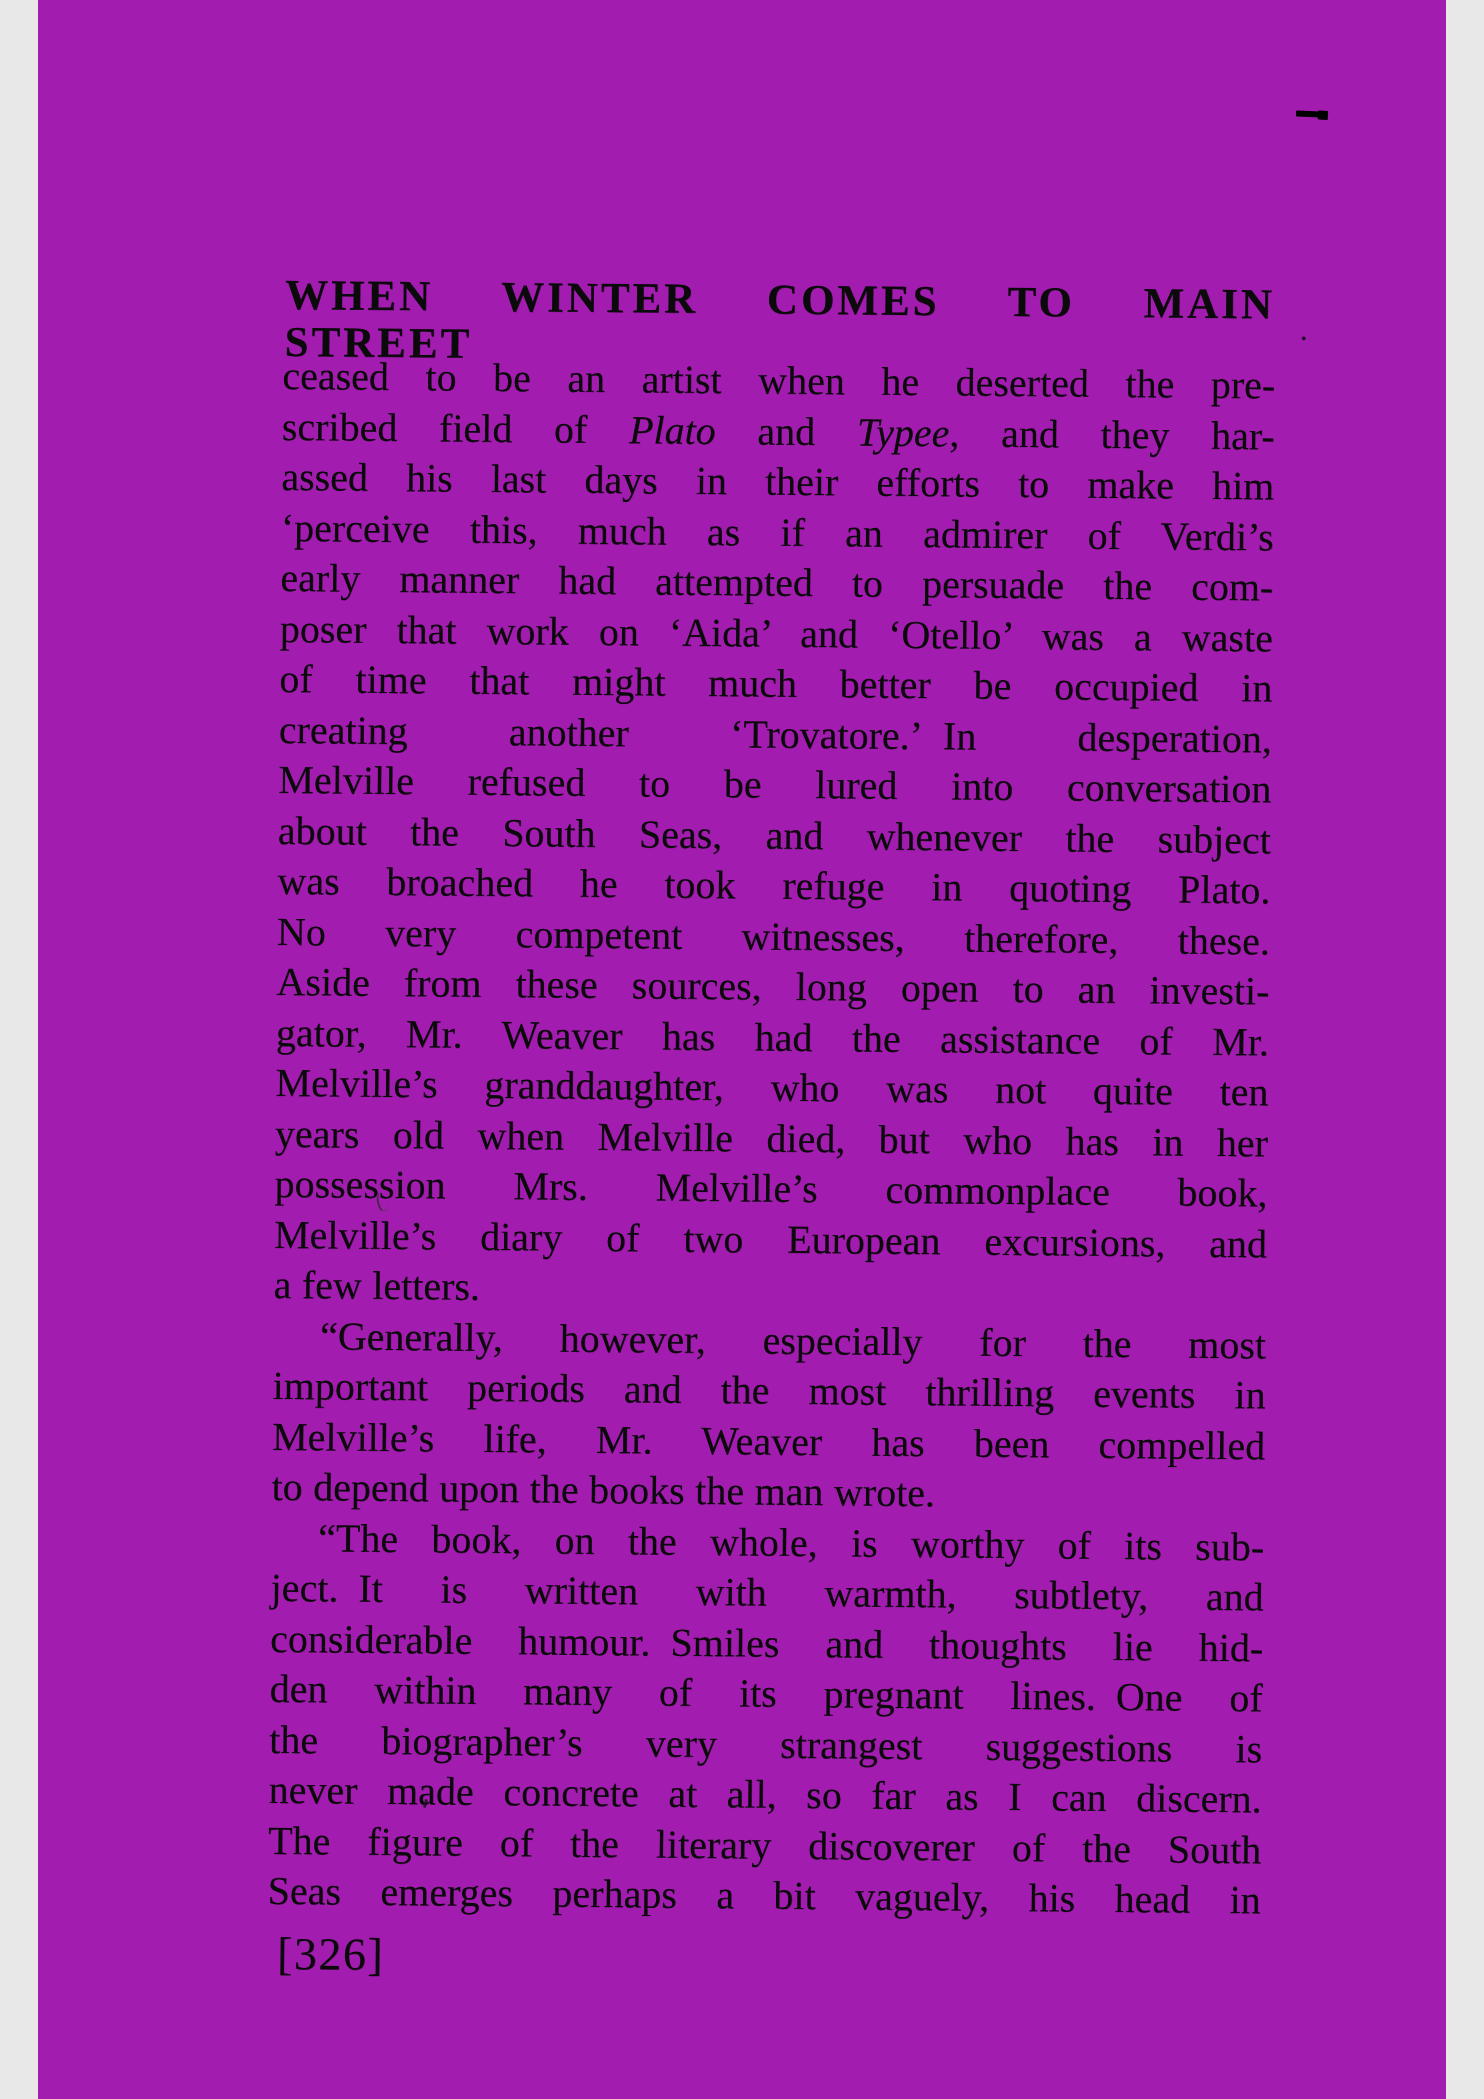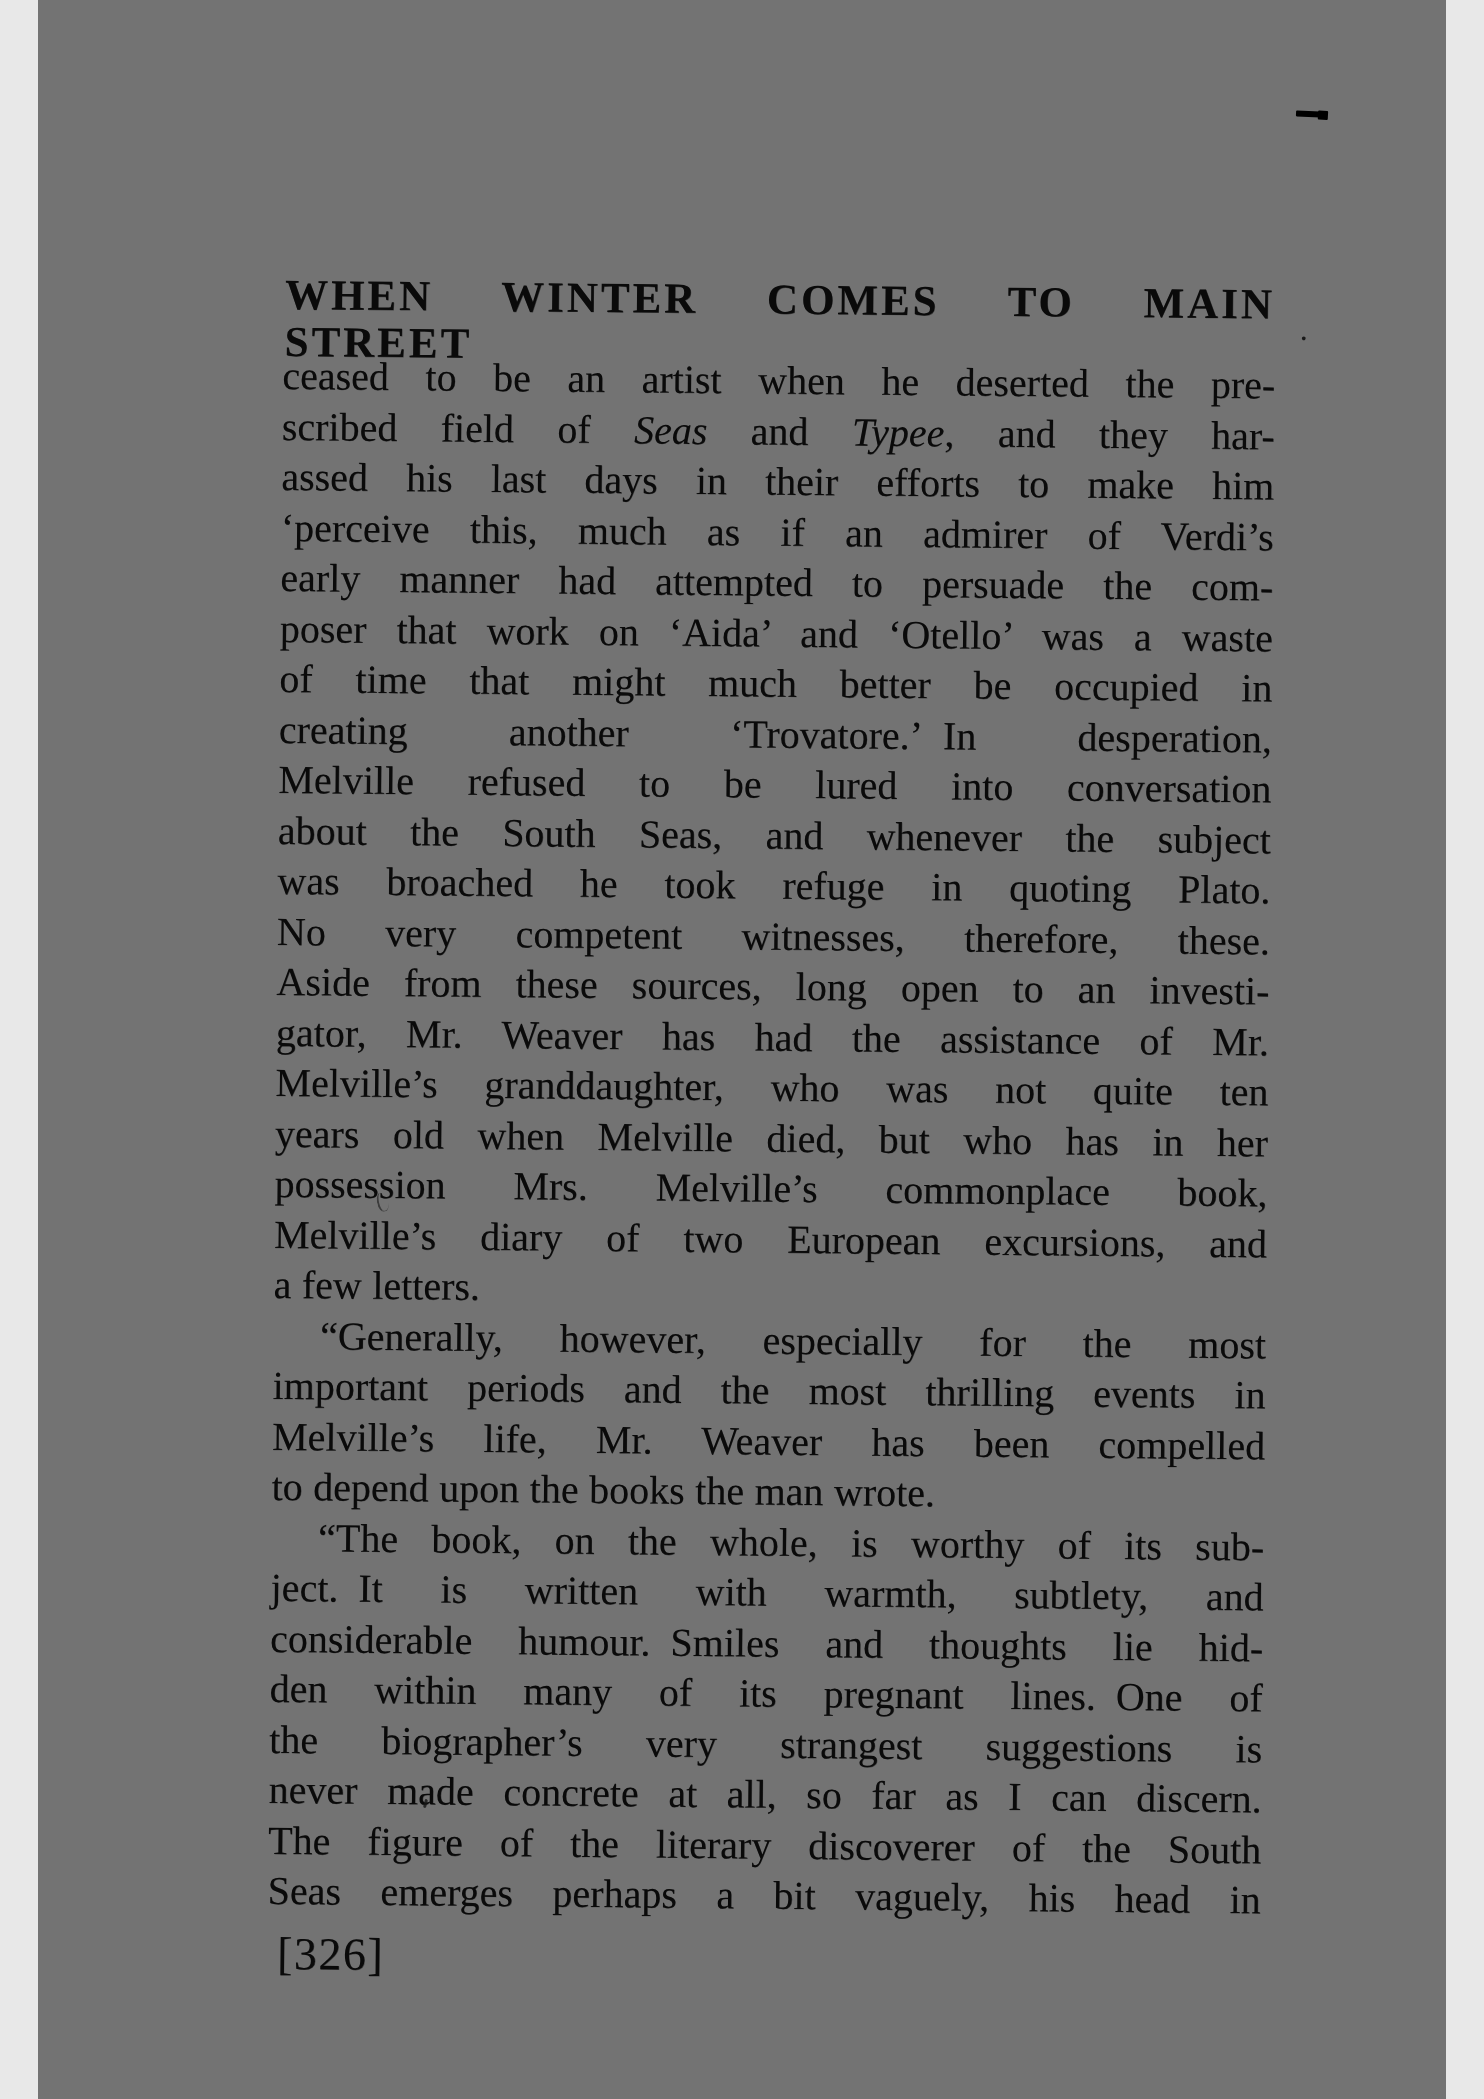--- a/index.html
+++ b/index.html
@@ -1,20 +1,20 @@
 <!DOCTYPE html>
 <html><head>
 <meta charset="utf-8">
 <style>
   html, body { margin: 0; padding: 0; background: #e8e8e8; }
   .sheet {
     position: relative;
     width: 1408px;
     height: 2099px;
-    background: #737373;
+    background: #a21caf;
     overflow: hidden;
     color: #0a0a0a;
     font-family: "Liberation Serif", "DejaVu Serif", serif;
     margin: 0 auto;
   }
   .scan {
     position: absolute;
     inset: 0;
     transform: rotate(0.55deg);
     transform-origin: 250px 300px;
@@ -107,21 +107,21 @@
 </style>
 </head>
 <body>
 
 <div class="sheet">
   <div class="scan">
     <h1 class="running-header">WHEN WINTER COMES TO MAIN STREET</h1>
     <span class="header-dot">.</span>
     <div class="body-text" id="body-lines">
         <div class="line"><span>ceased to be an artist when he deserted the pre-</span></div>
-        <div class="line"><span>scribed field of </span><em>Seas</em><span> and </span><em>Typee</em><span>, and they har-</span></div>
+        <div class="line"><span>scribed field of </span><em>Plato</em><span> and </span><em>Typee</em><span>, and they har-</span></div>
         <div class="line"><span>assed his last days in their efforts to make him</span></div>
         <div class="line"><span>‘perceive this, much as if an admirer of Verdi’s</span></div>
         <div class="line"><span>early manner had attempted to persuade the com-</span></div>
         <div class="line"><span>poser that work on ‘Aida’ and ‘Otello’ was a waste</span></div>
         <div class="line"><span>of time that might much better be occupied in</span></div>
         <div class="line"><span>creating another ‘Trovatore.’ In desperation,</span></div>
         <div class="line"><span>Melville refused to be lured into conversation</span></div>
         <div class="line"><span>about the South Seas, and whenever the subject</span></div>
         <div class="line"><span>was broached he took refuge in quoting Plato.</span></div>
         <div class="line"><span>No very competent witnesses, therefore, these.</span></div>

